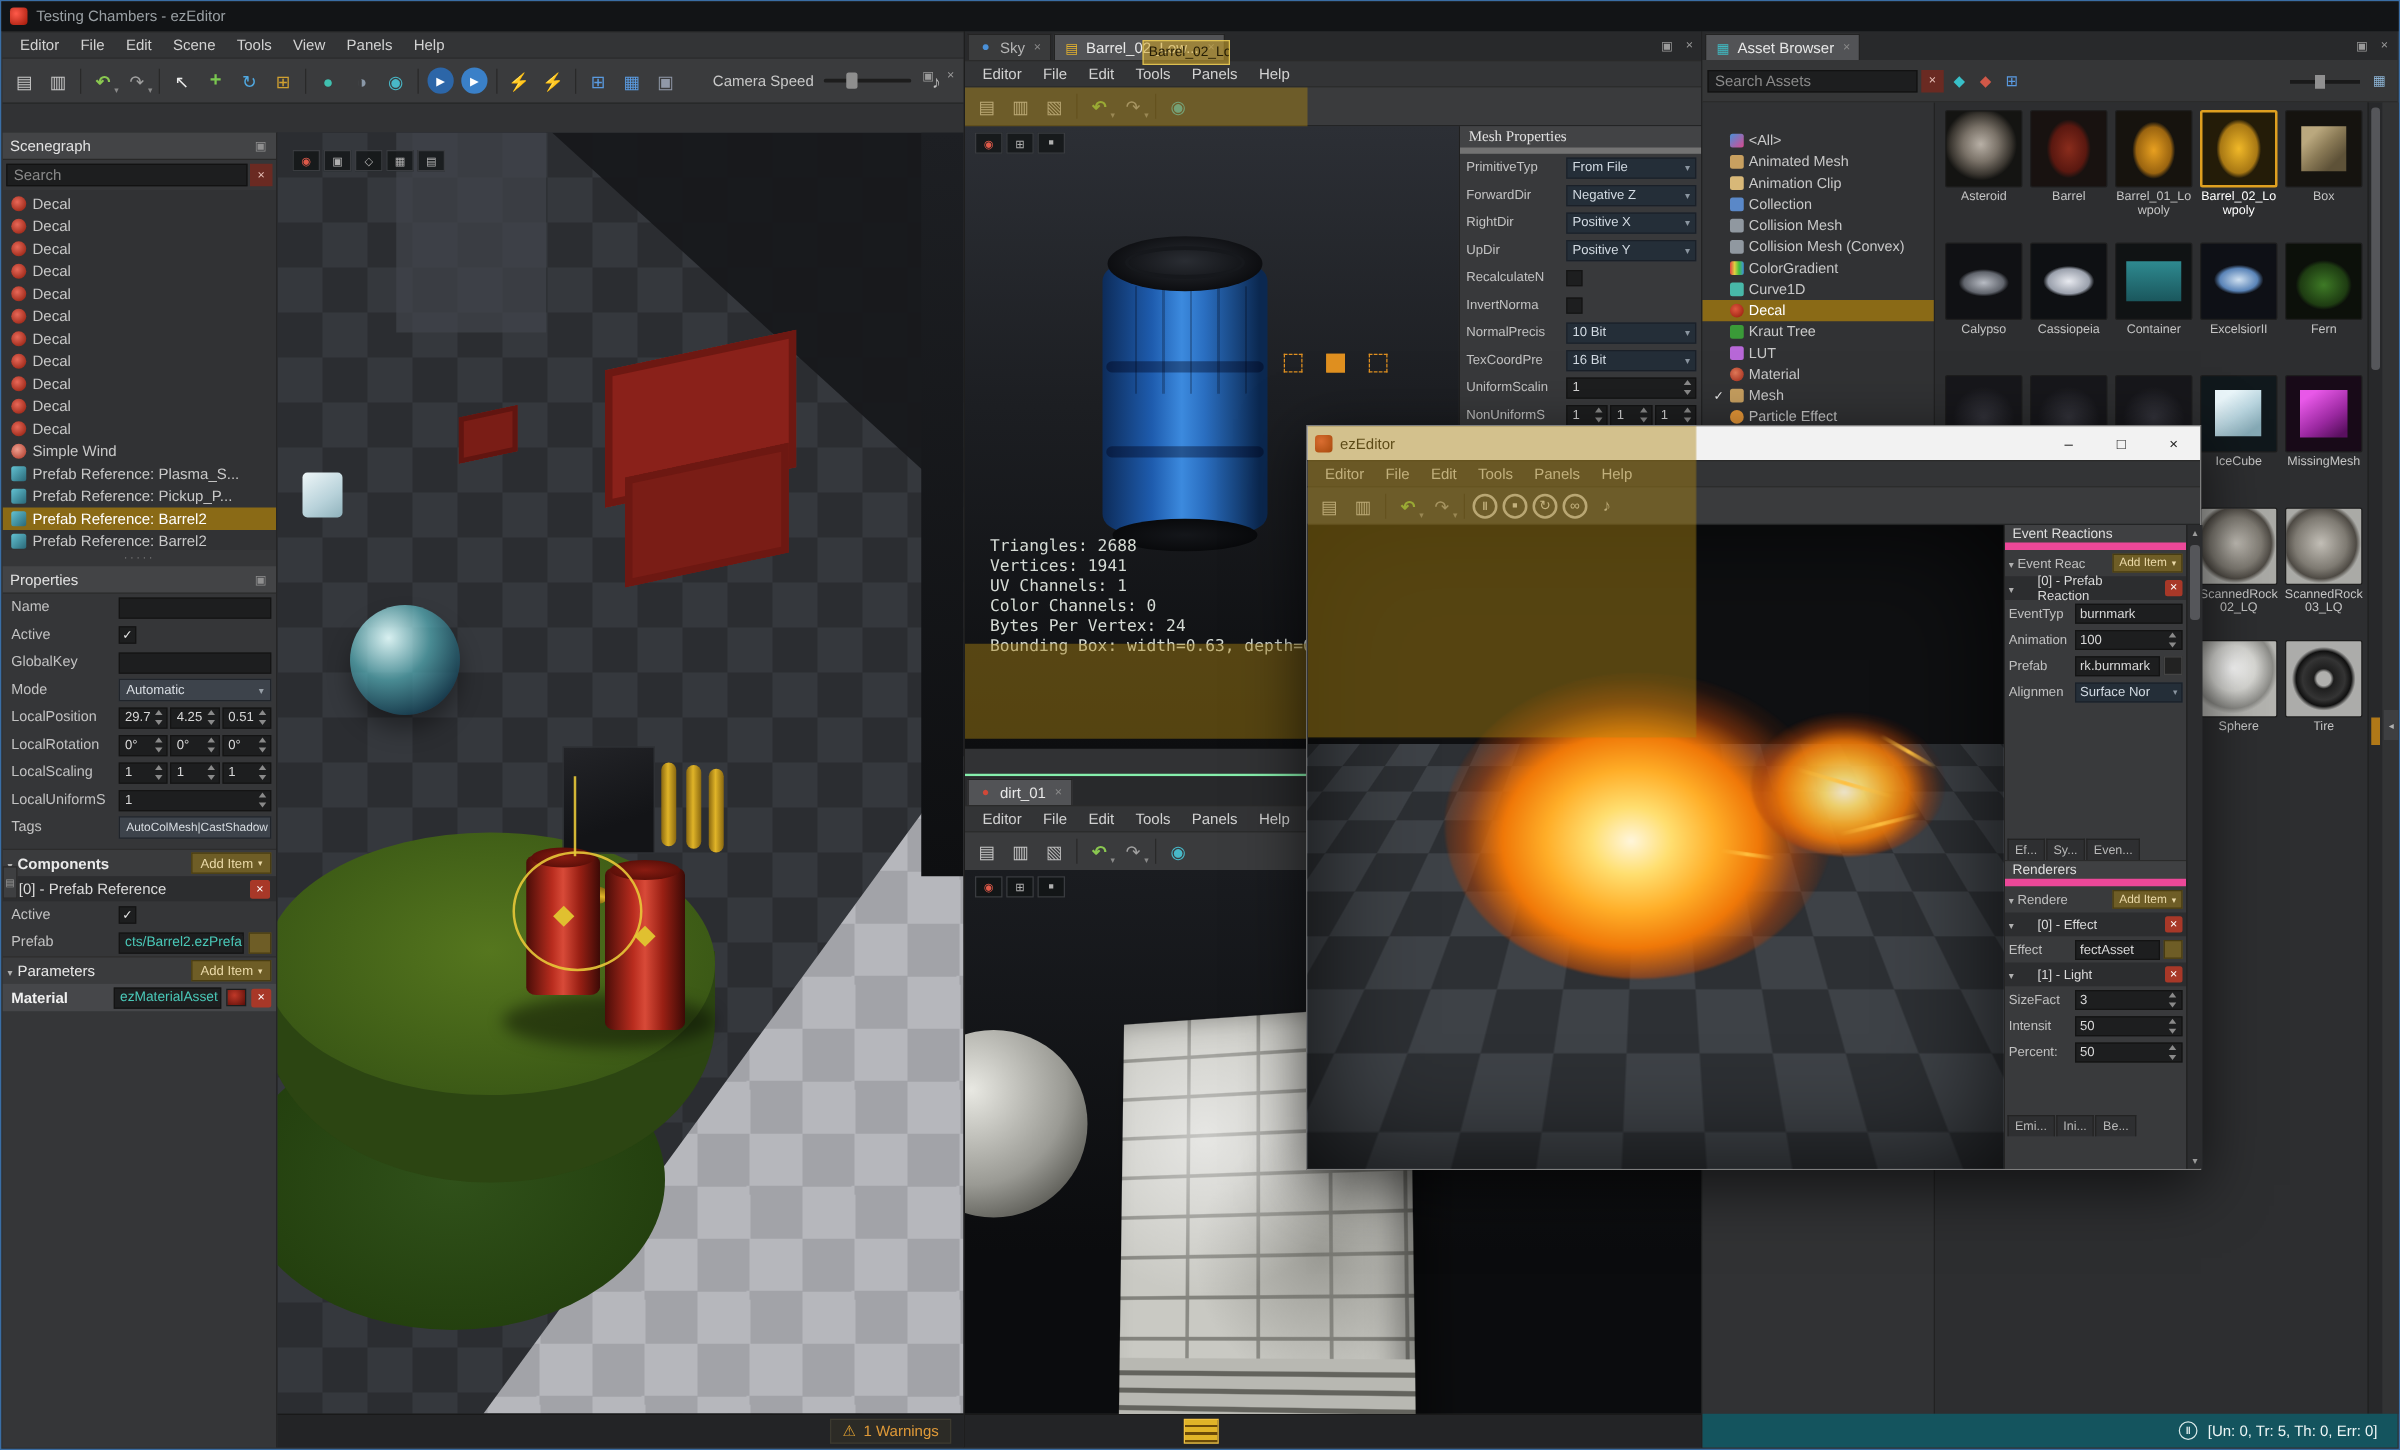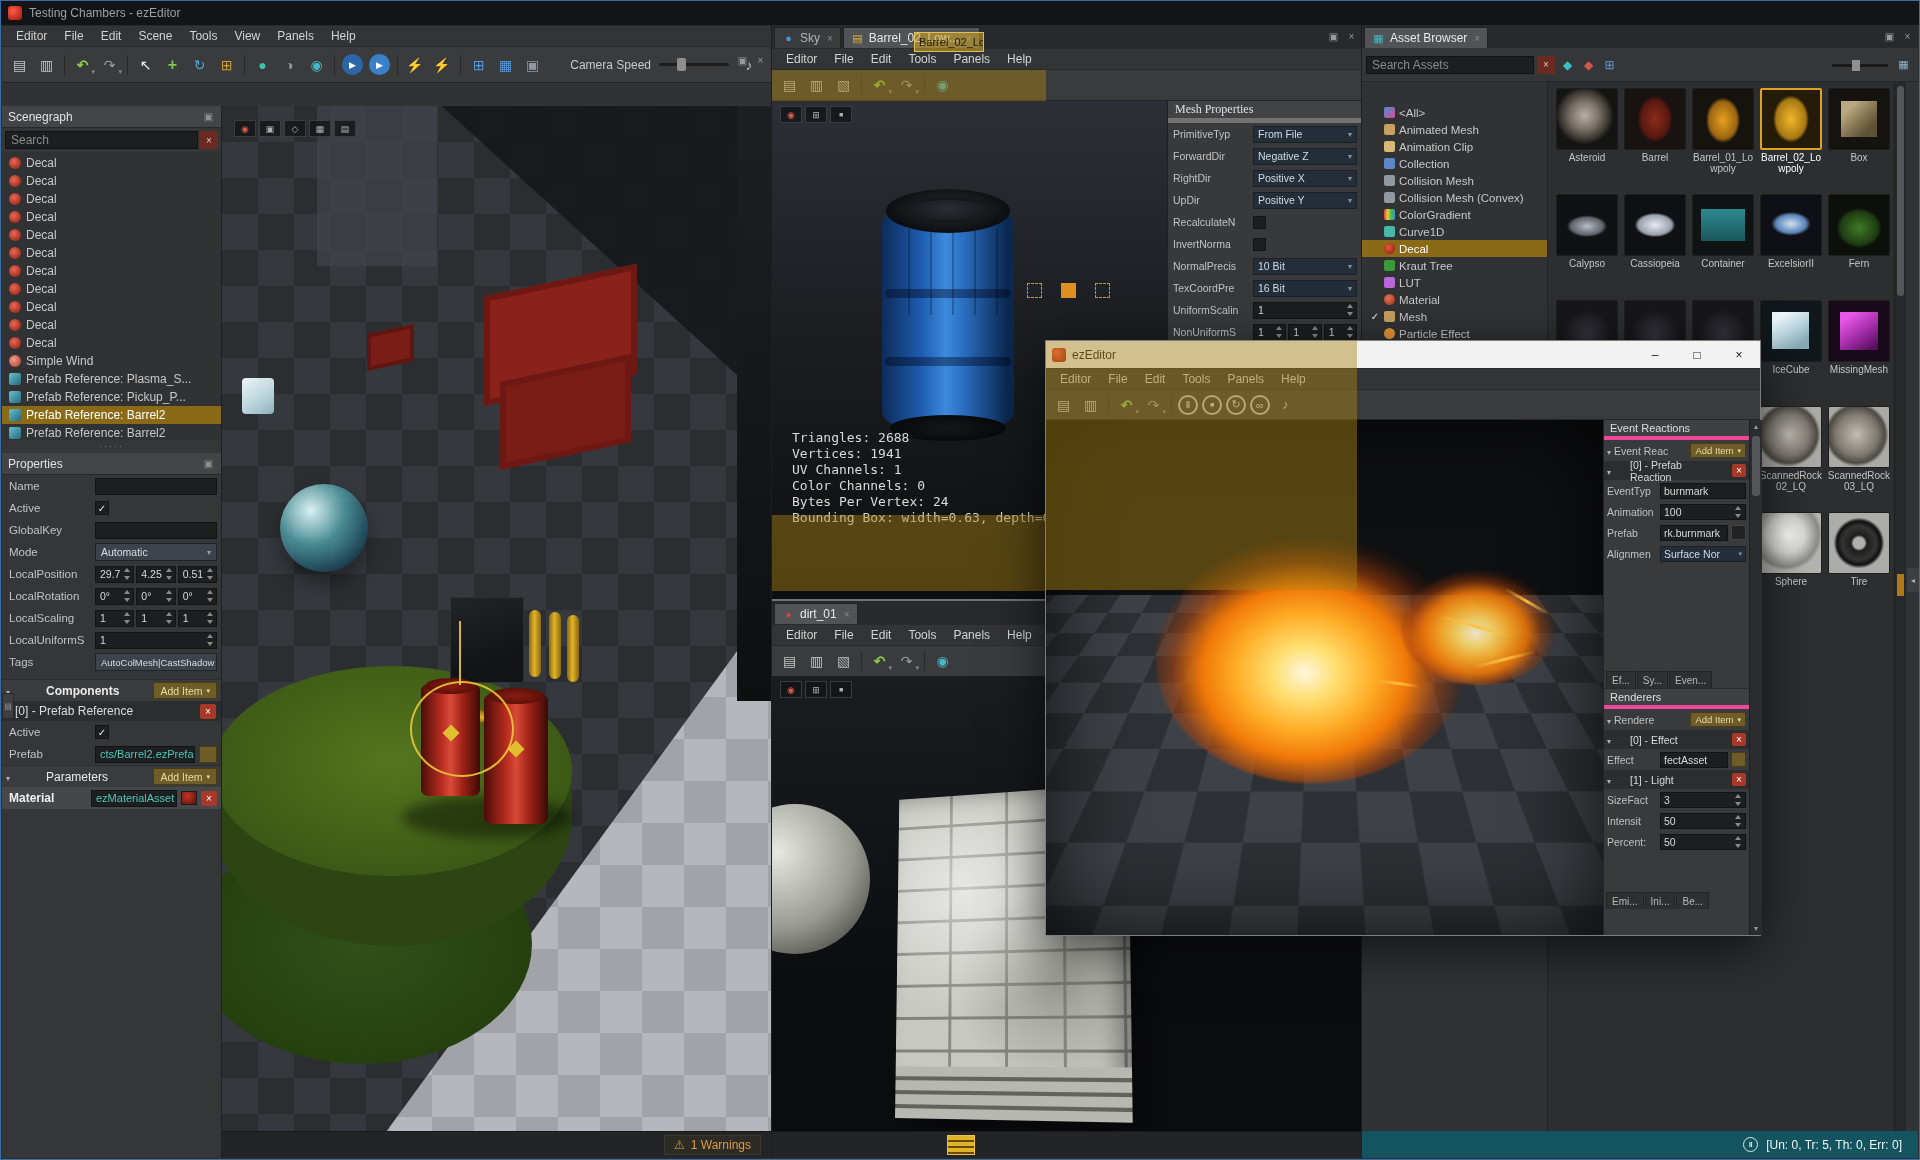--- a/index.html
+++ b/index.html
@@ -104,21 +104,21 @@
   .prop-check{width:14px;height:14px;background:#1d1e1f;border:1px solid #141414;display:flex;align-items:center;justify-content:center;color:#ececec;font-size:10px;}
   .prop-drop{flex:1;height:18px;background:#3d434b;border:1px solid #20242a;color:#d8dde2;display:flex;align-items:center;padding:0 5px;font-size:10.5px;overflow:hidden;white-space:nowrap;}
   .prop-drop::after{content:"▾";margin-left:auto;color:#98a0a8;font-size:8px;padding-left:3px;}
   .vec3{flex:1;display:flex;gap:2px;}
   .vec-box{flex:1;height:17px;background:#1d1e1f;border:1px solid #141414;color:#d8d8d8;display:flex;align-items:center;padding:0 2px 0 4px;font-size:10.5px;overflow:hidden;}
   .spin{width:7px;height:12px;margin-left:auto;position:relative;flex:none;}
   .spin::before{content:"";position:absolute;top:0;left:0;border-left:3px solid transparent;border-right:3px solid transparent;border-bottom:4px solid #8a8a8a;}
   .spin::after{content:"";position:absolute;bottom:0;left:0;border-left:3px solid transparent;border-right:3px solid transparent;border-top:4px solid #8a8a8a;}
   .sec-row{height:22px;display:flex;align-items:center;padding:0 4px;gap:4px;background:#3a3b3d;border-top:1px solid #2c2c2c;}
   .sec-arrow::before{content:"▾";font-size:8px;color:#b0b0b0;}
-  .sec-title{color:#eaeaea;font-weight:bold;margin-left:32px;}
+  .sec-title{color:#eaeaea;font-weight:bold;}
   .add-btn{margin-left:auto;height:17px;background:#6e5d26;border:1px solid #483c12;color:#ead9a8;font-size:10.5px;display:flex;align-items:center;padding:0 6px;gap:4px;}
   .add-btn::after{content:"▾";font-size:7px;}
   .comp-header{height:20px;background:#2c2d2f;display:flex;align-items:center;gap:4px;padding:0 5px;color:#dcdcdc;}
   .x-btn{margin-left:auto;width:16px;height:15px;background:#a83828;color:#fff;font-size:10px;display:flex;align-items:center;justify-content:center;border-radius:2px;flex:none;}
   .asset-val{color:#4ac8b8;}
   .browse-btn{width:18px;height:17px;background:#6e5d26;border:1px solid #483c12;flex:none;}
   .mat-row{height:22px;display:flex;align-items:center;gap:4px;padding:0 4px 0 7px;background:#46474a;}
   .mat-label{width:78px;color:#f0f0f0;font-weight:bold;}
   .mat-swatch{width:16px;height:14px;background:radial-gradient(circle at 40% 35%,#c03828,#5a0e08);border:1px solid #1c1c1c;flex:none;}
   .edge-tab{position:absolute;left:0;top:668px;width:12px;height:26px;background:#3e3f41;border:1px solid #292929;z-index:6;display:flex;align-items:center;justify-content:center;color:#9a9a9a;font-size:8px;}
@@ -179,21 +179,21 @@
   .mesh-props{width:195px;background:#38393b;border-left:1px solid #202020;display:flex;flex-direction:column;flex:none;}
   .mp-title{height:22px;background:#424345;display:flex;align-items:center;padding:0 7px;color:#e0e0e0;border-bottom:5px solid #737373;font-family:Liberation Serif, serif;}
   .mp-row{height:22px;display:flex;align-items:center;padding:0 5px;gap:4px;}
   .mp-label{width:76px;flex:none;font-size:10.5px;color:#c2c2c2;overflow:hidden;white-space:nowrap;}
   .mp-drop{flex:1;height:17px;background:#242e38;border:1px solid #1a2028;color:#d2dae2;font-size:10.5px;display:flex;align-items:center;padding:0 4px;overflow:hidden;white-space:nowrap;}
   .mp-drop::after{content:"▾";margin-left:auto;color:#8a95a0;font-size:8px;padding-left:2px;}
   .mp-box{flex:1;height:17px;background:#1d1e1f;border:1px solid #141414;color:#d8d8d8;font-size:10.5px;display:flex;align-items:center;padding:0 2px 0 4px;}
   .mp-check{width:13px;height:13px;background:#1d1e1f;border:1px solid #141414;}
   .mp-vec{flex:1;display:flex;gap:2px;}
 
-  .doc-bottom{position:absolute;left:0;top:574px;width:590px;bottom:0;border-top:2px solid #737373;}
+  .doc-bottom{position:absolute;left:0;top:594px;width:590px;bottom:0;border-top:2px solid #86efac;}
   .vp-dirt{position:absolute;left:0;top:75px;right:0;bottom:27px;background:linear-gradient(180deg,#1a1c20,#0b0c0e 70%);overflow:hidden;}
   .brickcube{position:absolute;left:118px;top:112px;width:240px;height:330px;transform:perspective(900px) rotateX(6deg) rotateY(-14deg);
      background-color:#c9c9c3;
      background-image:radial-gradient(circle at 30% 30%,rgba(255,255,255,.55),transparent 45%),
        radial-gradient(circle at 70% 60%,rgba(110,110,104,.5),transparent 40%),
        repeating-linear-gradient(180deg,transparent 0 30px,#83837d 30px 33px),
        repeating-linear-gradient(90deg,transparent 0 56px,#8a8a84 56px 59px);
      box-shadow:inset -14px 0 22px rgba(0,0,0,.35),14px 18px 30px rgba(0,0,0,.45);}
   .brickcube::after{content:"";position:absolute;left:0;right:0;bottom:0;height:52px;
      background:repeating-linear-gradient(180deg,#b8b8b2 0 10px,#63635d 10px 14px);}
@@ -275,21 +275,21 @@
   .fw-vp{width:557px;position:relative;background:#0f1012;overflow:hidden;flex:none;}
   .pfloor{position:absolute;left:-50%;top:34%;width:200%;height:150%;
      background:repeating-conic-gradient(#3e4247 0% 25%, #2d3034 0% 50%) 0 0/64px 64px;
      transform:perspective(480px) rotateX(58deg);transform-origin:50% 0;}
   .burnspot{position:absolute;border-radius:50%;background:radial-gradient(ellipse,rgba(0,0,0,.6),transparent 70%);filter:blur(4px);}
   .fireball{position:absolute;border-radius:50%;filter:blur(1px);
      background:radial-gradient(ellipse at 48% 55%,#fff6dc 0%,#ffdf70 14%,#ffae28 30%,#f07808 45%,rgba(190,70,8,.5) 58%,rgba(120,40,5,.18) 68%,transparent 75%);}
   .spark{position:absolute;height:3px;background:linear-gradient(90deg,transparent,#ffc040,transparent);filter:blur(.5px);}
   .fw-vignette{position:absolute;inset:0;box-shadow:inset 0 0 90px rgba(0,0,0,.8);}
   .fw-side{width:146px;background:#393a3c;border-left:1px solid #242424;display:flex;flex-direction:column;font-size:10.5px;flex:none;}
-  .fw-ph{height:20px;display:flex;align-items:center;padding:0 6px;color:#dedede;background:#3f4042;border-bottom:4px solid #ec4899;font-size:11px;}
+  .fw-ph{height:20px;display:flex;align-items:center;padding:0 6px;color:#dedede;background:#3f4042;border-bottom:6px solid #ec4899;font-size:11px;}
   .fr{height:21px;display:flex;align-items:center;gap:3px;padding:0 3px;}
   .fr-label{width:50px;flex:none;color:#c0c0c0;white-space:nowrap;overflow:hidden;}
   .fr-input{flex:1;height:16px;background:#1d1e1f;border:1px solid #131313;color:#d8d8d8;display:flex;align-items:center;padding:0 3px;overflow:hidden;}
   .fr-drop{flex:1;height:16px;background:#242e38;border:1px solid #1a2028;color:#d2dae2;display:flex;align-items:center;padding:0 3px;overflow:hidden;white-space:nowrap;}
   .fr-drop::after{content:"▾";margin-left:auto;color:#8a95a0;font-size:7px;}
   .item-hdr{height:19px;background:#2c2d2f;display:flex;align-items:center;gap:19px;padding:0 3px;color:#dadada;}
   .item-hdr .sec-arrow{flex:none;}
   .fw-er{height:268px;display:flex;flex-direction:column;}
   .fw-rd{flex:1;display:flex;flex-direction:column;border-top:1px solid #2a2a2a;}
   .mini-tabs{display:flex;gap:1px;padding:0 2px;margin-top:auto;}

